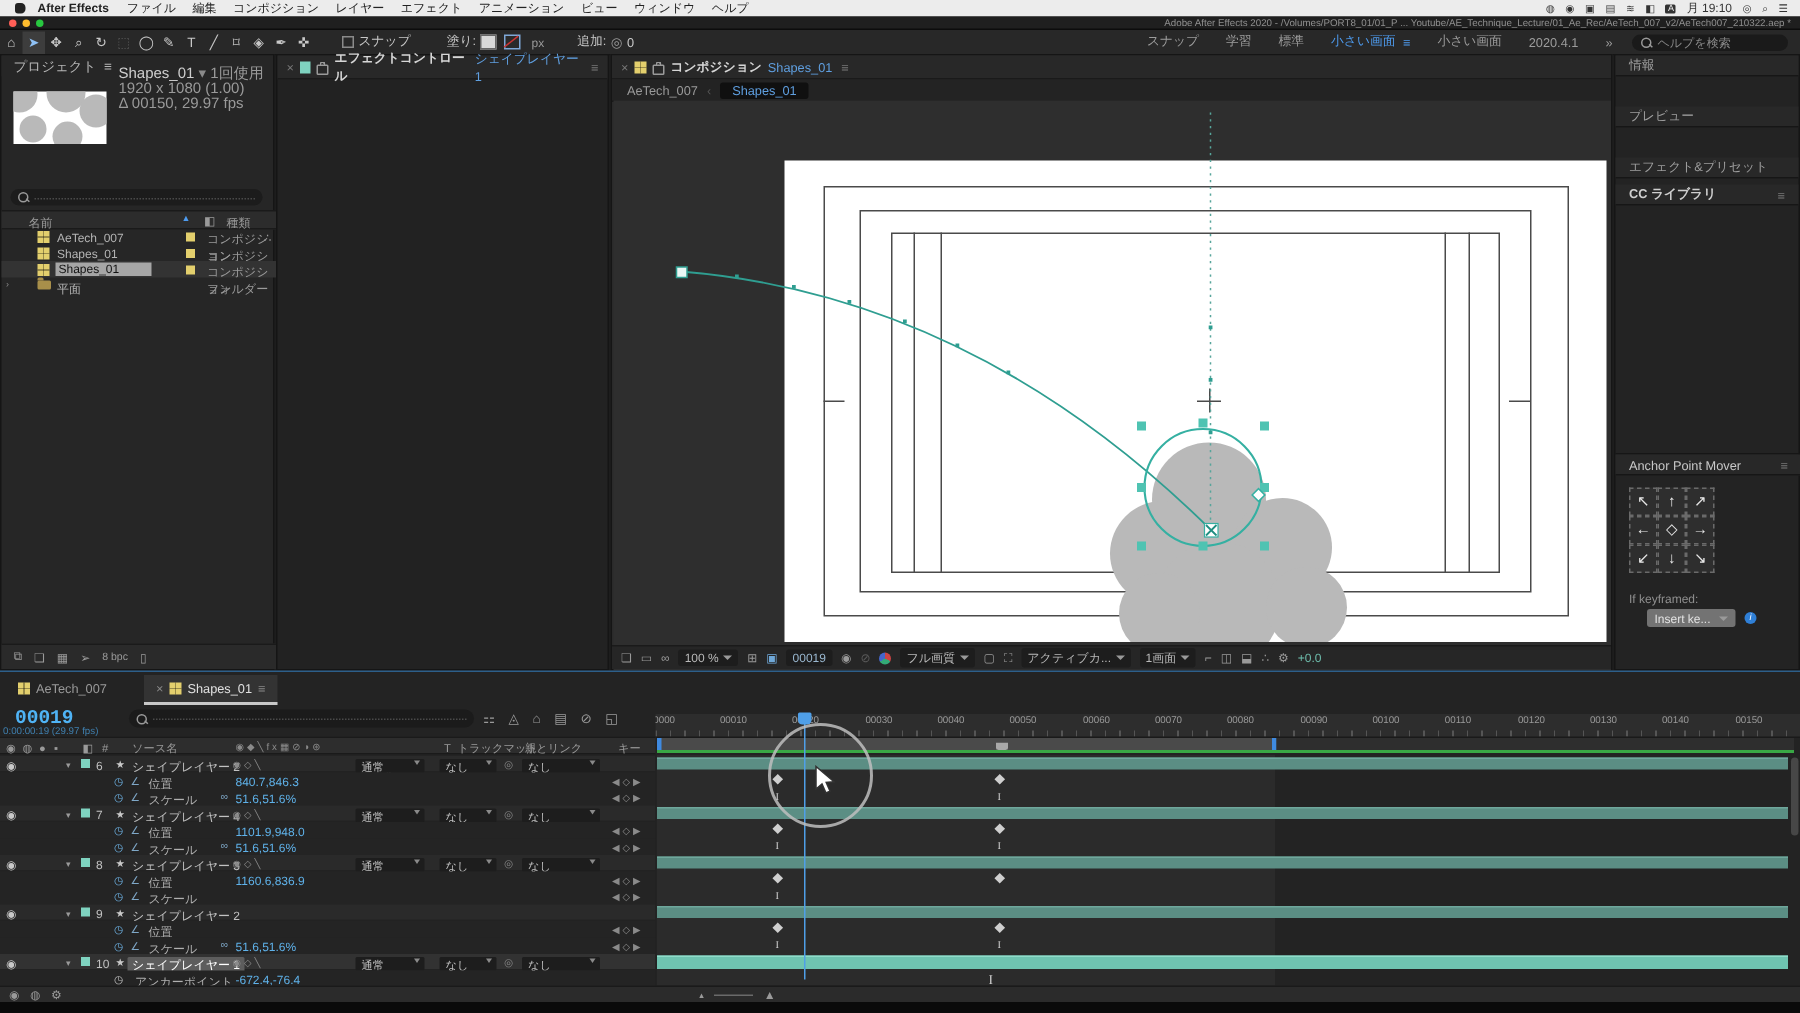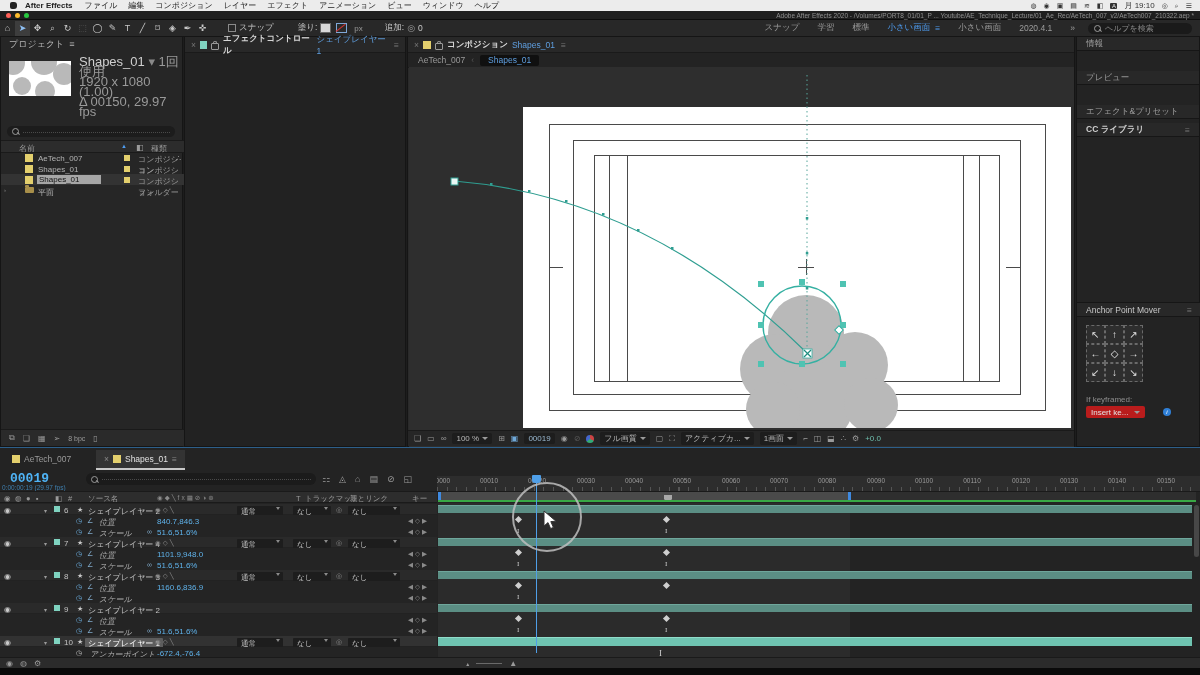--- a/index.html
+++ b/index.html
@@ -47,21 +47,21 @@
   .ptab .menu{margin-left:2px;color:#777;}
   .compicon{width:8px;height:8px;background:#e3cf6d;display:inline-block;
             background-image:linear-gradient(#0000 45%,#00000055 45% 55%,#0000 55%),linear-gradient(90deg,#0000 45%,#00000055 45% 55%,#0000 55%);}
   .lock{width:6px;height:5px;border:1px solid #9a9a9a;border-radius:1px;position:relative;margin-top:3px;}
   .lock:before{content:"";position:absolute;left:1px;top:-3px;width:2px;height:2px;border:1px solid #9a9a9a;border-bottom:none;border-radius:2px 2px 0 0;}
   
   #project{left:0;top:36px;width:183px;height:411px;}
   #project .head{height:14px;display:flex;align-items:center;gap:5px;padding:0 8px;font-size:9px;color:#b5b5b5;background:#262626;}
   .thumb{position:absolute;left:8px;top:24px;width:62px;height:35px;background:#fff;overflow:hidden;}
   .blob{position:absolute;border-radius:50%;background:#b9b9b9;}
-  #project .info{position:absolute;left:78px;top:20px;font-size:13px;color:#9a9a9a;line-height:10px;}
+  #project .info{position:absolute;left:78px;top:8px;font-size:10px;color:#9a9a9a;line-height:10px;}
   #project .info .n{color:#cfcfcf;}
   .psearch{position:absolute;left:6px;top:89px;width:168px;height:11px;background:#1c1c1c;border-radius:6px;
            display:flex;align-items:center;padding:0 5px;gap:4px;box-sizing:border-box;}
   .psearch .dots{flex:1;border-bottom:1px dotted #4a4a4a;height:1px;}
   .lhead{position:absolute;left:0;top:103px;width:183px;height:11px;background:#2c2c2c;font-size:8px;color:#9a9a9a;
          border-top:1px solid #1a1a1a;border-bottom:1px solid #1a1a1a;}
   .lrowp{position:absolute;left:0;width:183px;height:11px;font-size:8px;color:#b5b5b5;}
   .lrowp .chipY{position:absolute;left:123px;top:2.5px;width:6px;height:6px;background:#e3cf6d;}
   .lrowp .typ{position:absolute;left:137px;top:1.5px;color:#9a9a9a;}
   .fold{position:absolute;left:24px;top:2px;width:9px;height:6px;background:#a88f4a;border-radius:1px;}
@@ -84,21 +84,21 @@
   .dd{background:#1d1d1d;border-radius:2px;padding:1px 4px;white-space:nowrap;color:#b9b9b9;}
   .caret{display:inline-block;width:0;height:0;border-left:3px solid transparent;border-right:3px solid transparent;border-top:3px solid #9a9a9a;margin-left:3px;vertical-align:middle;}
   
   #sidebar{left:1076px;top:36px;width:124px;height:411px;background:#232323;}
   .sbhead{height:13px;display:flex;align-items:center;padding:0 9px;font-size:8.5px;color:#9f9f9f;background:#282828;border-bottom:1px solid #161616;margin-bottom:2px;}
   .sbhead.open{color:#cfcfcf;font-weight:bold;}
   #apm{position:absolute;left:0;top:265px;width:124px;height:146px;border-top:1px solid #161616;}
   #apm .grid{position:absolute;left:9px;top:22px;width:57px;height:57px;display:grid;grid-template-columns:repeat(3,19px);grid-template-rows:repeat(3,19px);}
   #apm .ab{border:1px dashed #6a6a6a;color:#e8e8e8;font-size:10px;display:flex;align-items:center;justify-content:center;background:#2e2e2e;box-sizing:border-box;}
   #apm .ifl{position:absolute;left:9px;top:92px;font-size:8px;color:#8f8f8f;}
-  #apm .ddl{position:absolute;left:9px;top:103px;background:#b91c1c;border-radius:2px;padding:1.5px 5px;font-size:8px;color:#e3e3e3;}
+  #apm .ddl{position:absolute;left:21px;top:103px;background:#737373;border-radius:2px;padding:1.5px 5px;font-size:8px;color:#e3e3e3;}
   #apm .info{position:absolute;left:86px;top:105px;width:8px;height:8px;border-radius:50%;background:#2f7fd6;color:#fff;font-size:6px;text-align:center;line-height:8px;font-style:italic;}
   
   #timeline{position:absolute;left:0;top:447px;width:1200px;height:221px;background:#232323;border-top:1px solid #2d5f8a;box-sizing:border-box;}
   .ttab{position:absolute;top:2px;height:18px;display:flex;align-items:center;gap:4px;padding:0 8px;font-size:8.5px;color:#9a9a9a;}
   .ttab.active{background:#333;color:#e0e0e0;border-bottom:2px solid #c8c8c8;}
   #tl-time{position:absolute;left:10px;top:23px;font-size:13px;font-weight:bold;color:#4fb3f5;font-family:"Liberation Mono","DejaVu Sans Mono",monospace;}
   #tl-tc{position:absolute;left:2px;top:36px;font-size:6.5px;color:#3f7fae;}
   #tl-search{position:absolute;left:86px;top:25px;width:230px;height:12px;background:#1b1b1b;border-radius:6px;display:flex;align-items:center;gap:4px;padding:0 5px;box-sizing:border-box;}
   #tl-icons{position:absolute;left:322px;top:26px;display:flex;gap:9px;font-size:9px;color:#9a9a9a;}
   #tl-header{position:absolute;left:0;top:43px;width:437px;height:12px;background:#2d2d2d;font-size:7.5px;color:#9a9a9a;border-top:1px solid #1a1a1a;border-bottom:1px solid #1a1a1a;box-sizing:border-box;}
@@ -115,21 +115,21 @@
   .lname.selbox{background:#5d5d5d;color:#fff;padding:0 3px;margin-left:-3px;border-radius:1px;}
   .sw{left:155px;color:#8a8a8a;font-size:6.5px;letter-spacing:2px;}
   .modebox{position:absolute;left:237px;top:1px;width:46px;height:9px;background:#1d1d1d;border-radius:1px;font-size:7.5px;color:#c2c2c2;padding-left:4px;box-sizing:border-box;}
   .mattebox{position:absolute;left:293px;top:1px;width:38px;height:9px;background:#1d1d1d;border-radius:1px;font-size:7.5px;color:#c2c2c2;padding-left:4px;box-sizing:border-box;}
   .pick{position:absolute;left:336px;top:1px;color:#8a8a8a;font-size:7px;}
   .parbox{position:absolute;left:348px;top:1px;width:52px;height:9px;background:#1d1d1d;border-radius:1px;font-size:7.5px;color:#c2c2c2;padding-left:4px;box-sizing:border-box;}
   .dcaret{position:absolute;right:3px;top:3px;width:0;height:0;border-left:2.5px solid transparent;border-right:2.5px solid transparent;border-top:3px solid #8a8a8a;}
   .stopw{left:76px;color:#6fb5e8;font-size:7px;}
   .stopw.gray{color:#c0c0c0;}
   .graphi{left:87px;color:#7fa8c8;font-size:7px;}
-  .plabel{left:99px;font-style:italic;}
+  .plabel{left:99px;}
   .pvalue{left:157px;color:#5fb2ea;}
   .linki{left:147px;color:#7fa8c8;font-size:7px;}
   .keynav{left:408px;color:#8a8a8a;font-size:6.5px;letter-spacing:2px;}
   
   #trackarea{position:absolute;left:437px;top:55px;width:763px;height:154px;background:#232323;overflow:hidden;}
   #workshade{position:absolute;left:1px;top:0;width:412px;height:154px;background:#2b2b2b;}
   .tbar{position:absolute;left:1px;width:754px;height:7px;background:#5b8e84;border-top:1px solid #6fa79c;}
   .tbar.selbar{background:#6fc4b1;border-top:1px solid #8fdcc9;height:8px;}
   .kf{position:absolute;width:5px;height:5px;background:#cfcfcf;transform:rotate(45deg);}
   .hold{position:absolute;font-size:7px;color:#cfcfcf;font-family:"Liberation Serif","DejaVu Serif",serif;line-height:7px;}

